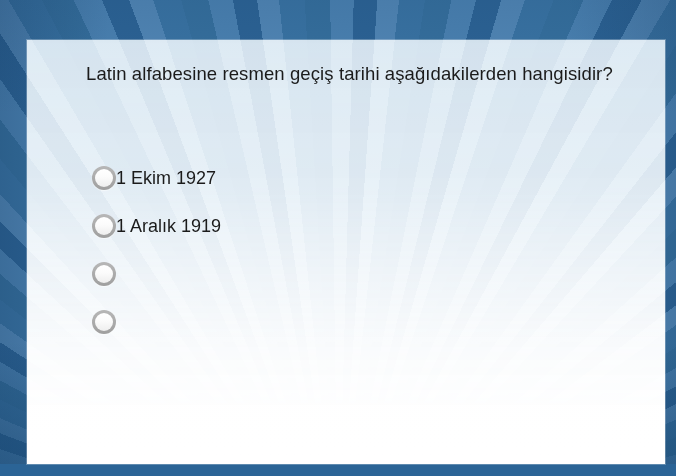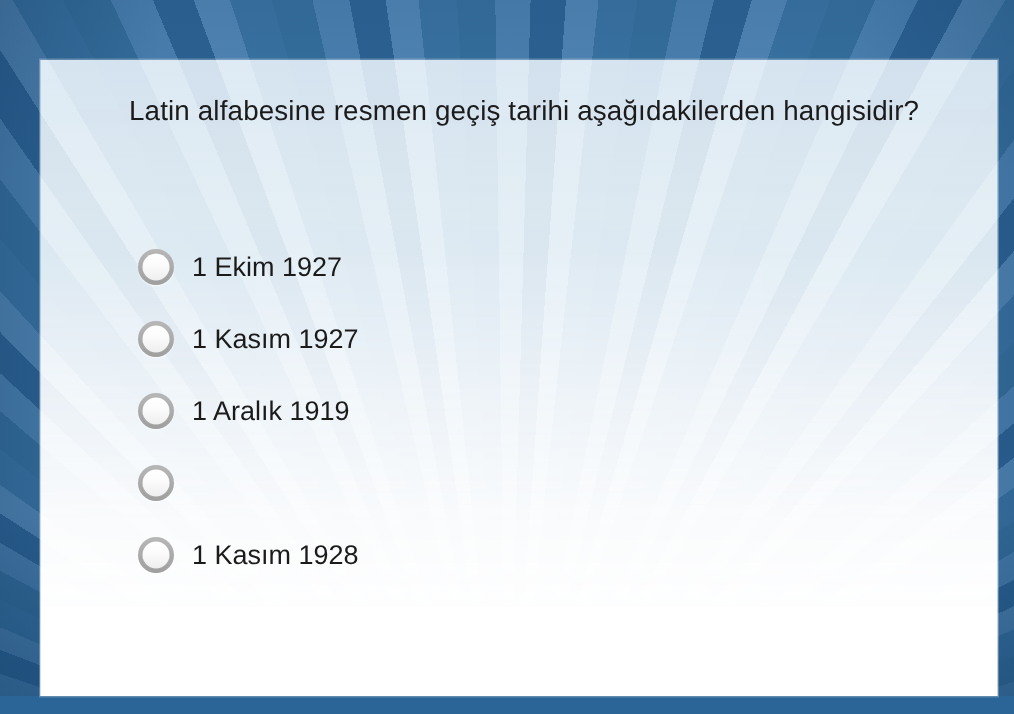--- a/index.html
+++ b/index.html
@@ -145,21 +145,20 @@
     content: "";
     position: absolute;
     left: 3px;
     top: 3px;
     width: 18px;
     height: 18px;
     border-radius: 50%;
     background: linear-gradient(to bottom, #ffffff 0%, #fbfbfb 45%, #eeeeee 100%);
   }
   .option-label {
-    margin-left: 12px;
     font-size: 18px;
     line-height: 22px;
     color: #1b1b1b;
     white-space: nowrap;
   }
 </style>
 </head>
 <body>
 
 <div id="stage">
@@ -175,35 +174,30 @@
 
       <div id="question">Latin alfabesine resmen geçiş tarihi aşağıdakilerden hangisidir?</div>
 
       <div id="options">
 
         <div class="option-row">
           <span class="radio"></span>
           <span class="option-label">1 Ekim 1927</span>
         </div>
 
-        <div class="option-row">
-          <span class="radio"></span>
-          <span class="option-label">1 Kasım 1927</span>
-        </div>
 
         <div class="option-row">
           <span class="radio"></span>
           <span class="option-label">1 Aralık 1919</span>
         </div>
 
         <div class="option-row">
           <span class="radio"></span>
         </div>
 
         <div class="option-row">
           <span class="radio"></span>
-          <span class="option-label">1 Kasım 1928</span>
         </div>
 
       </div>
     </div>
   </div>
 </div>
 
 </body></html>

